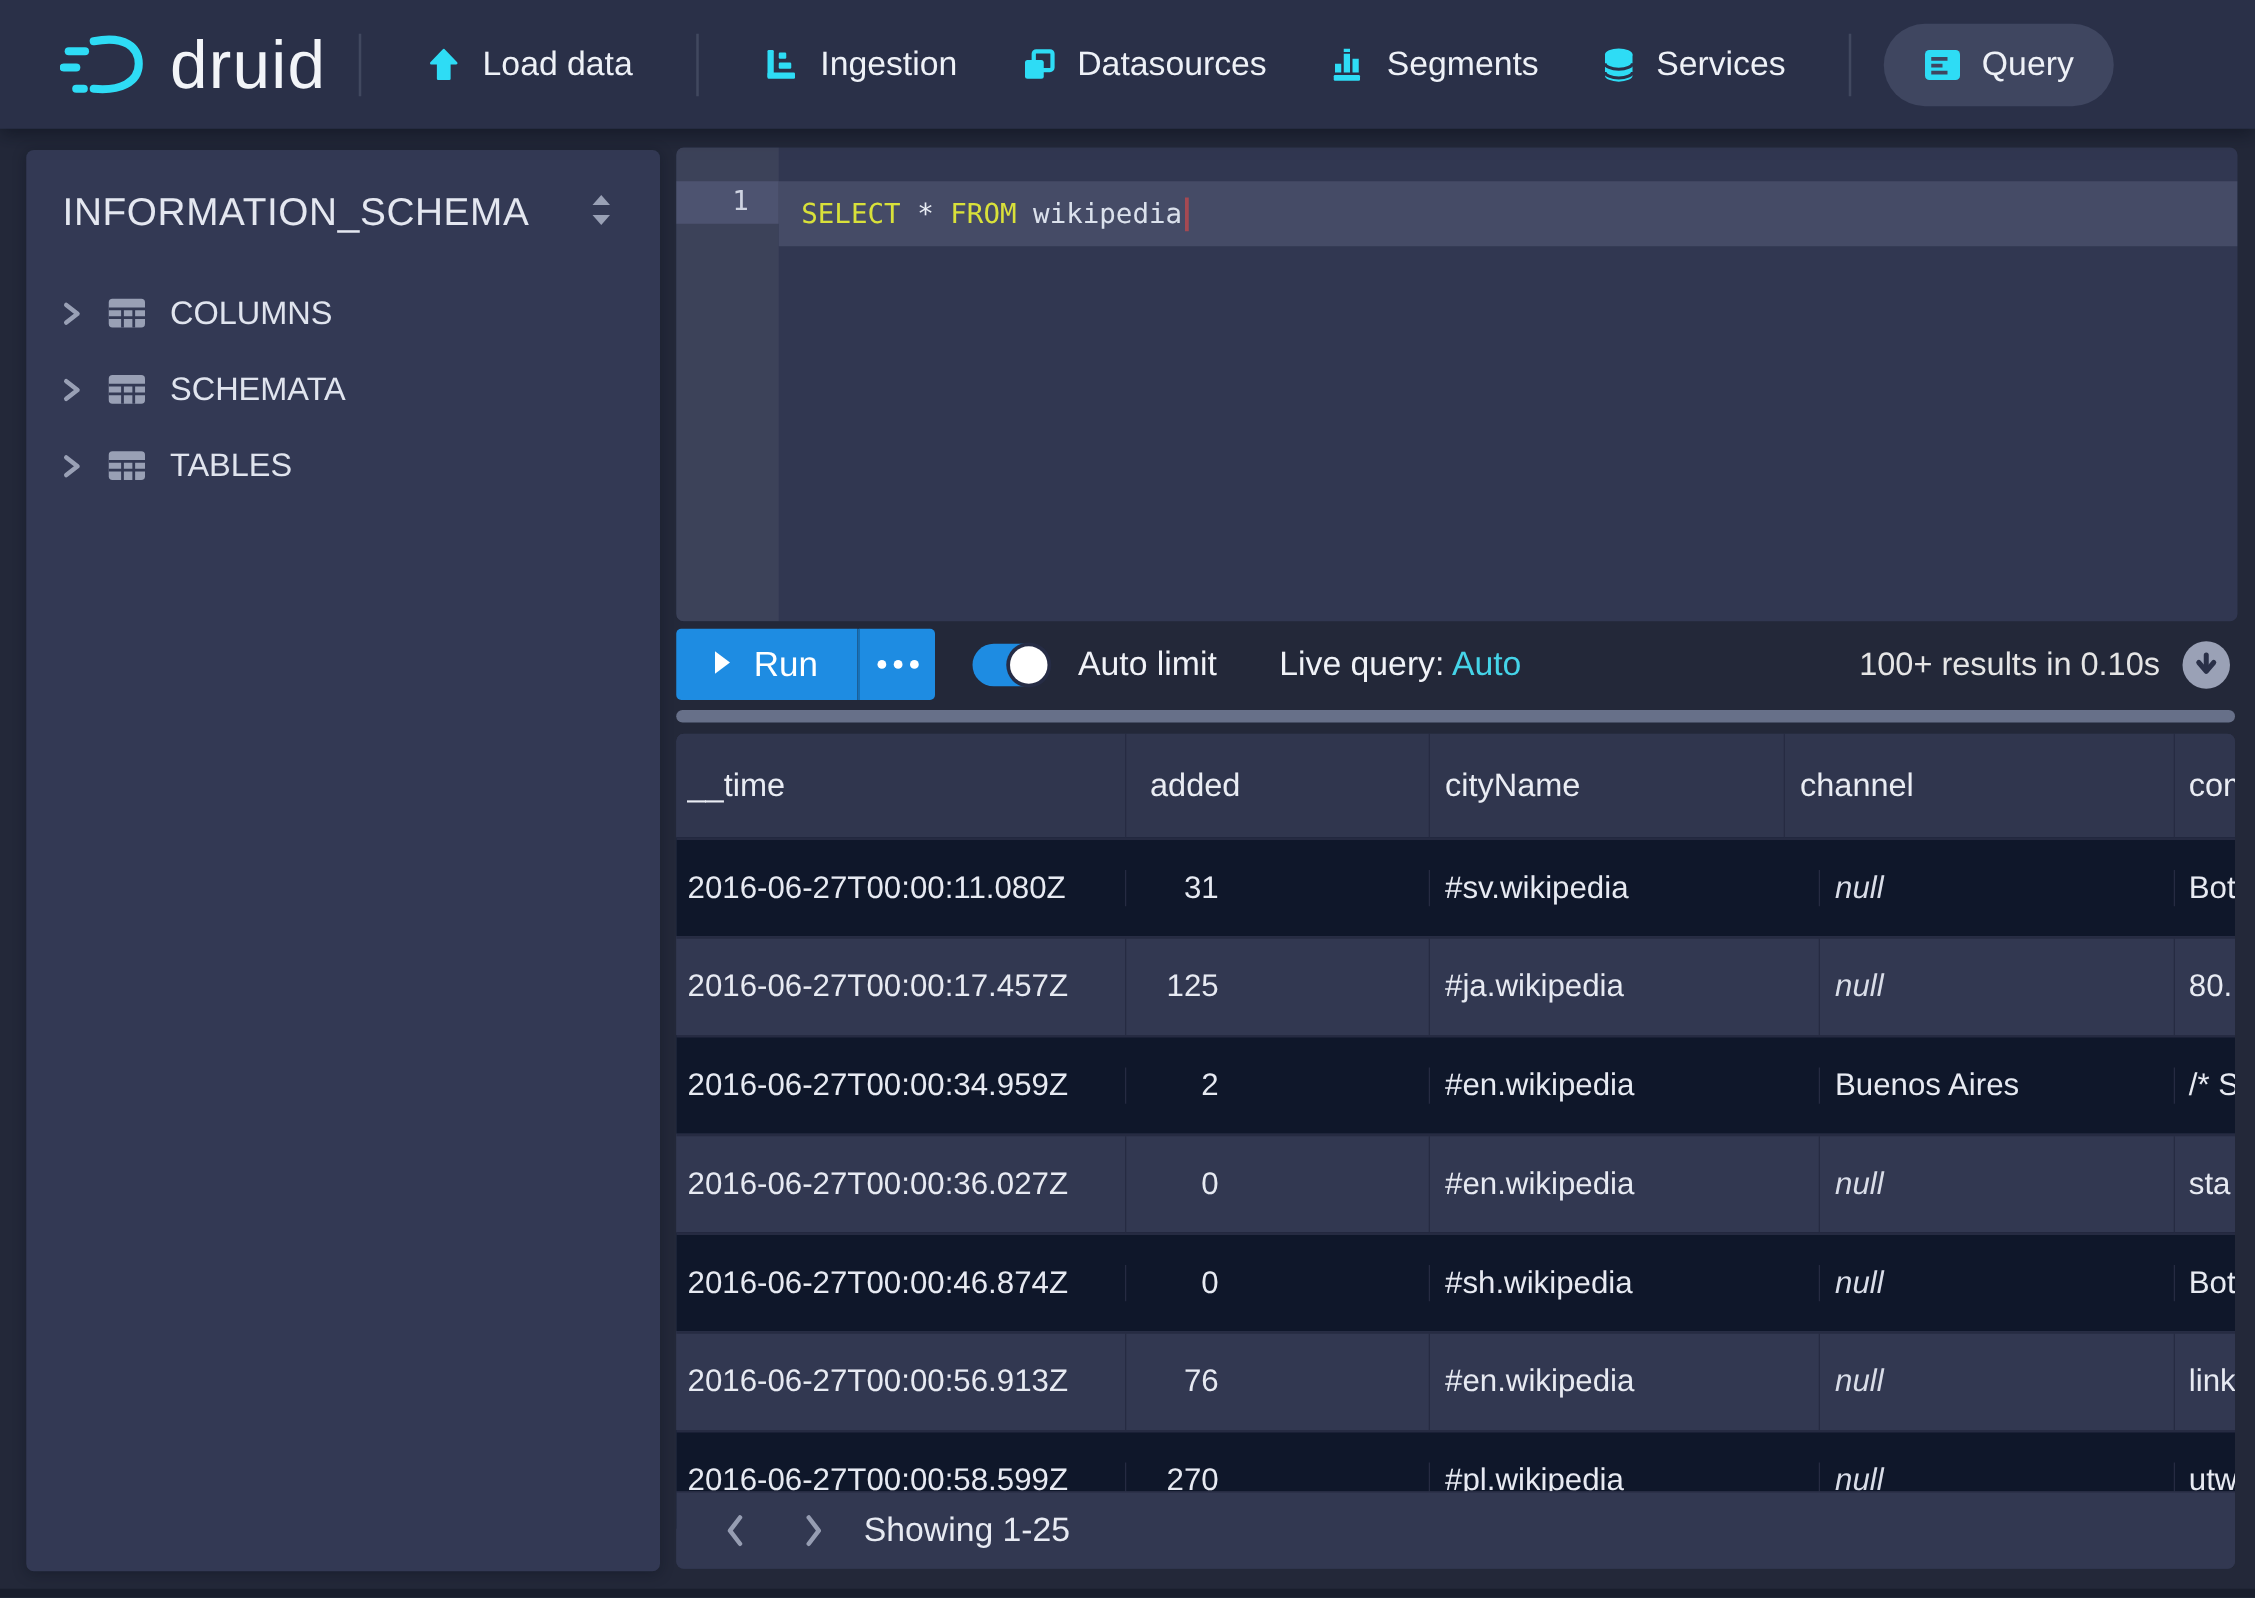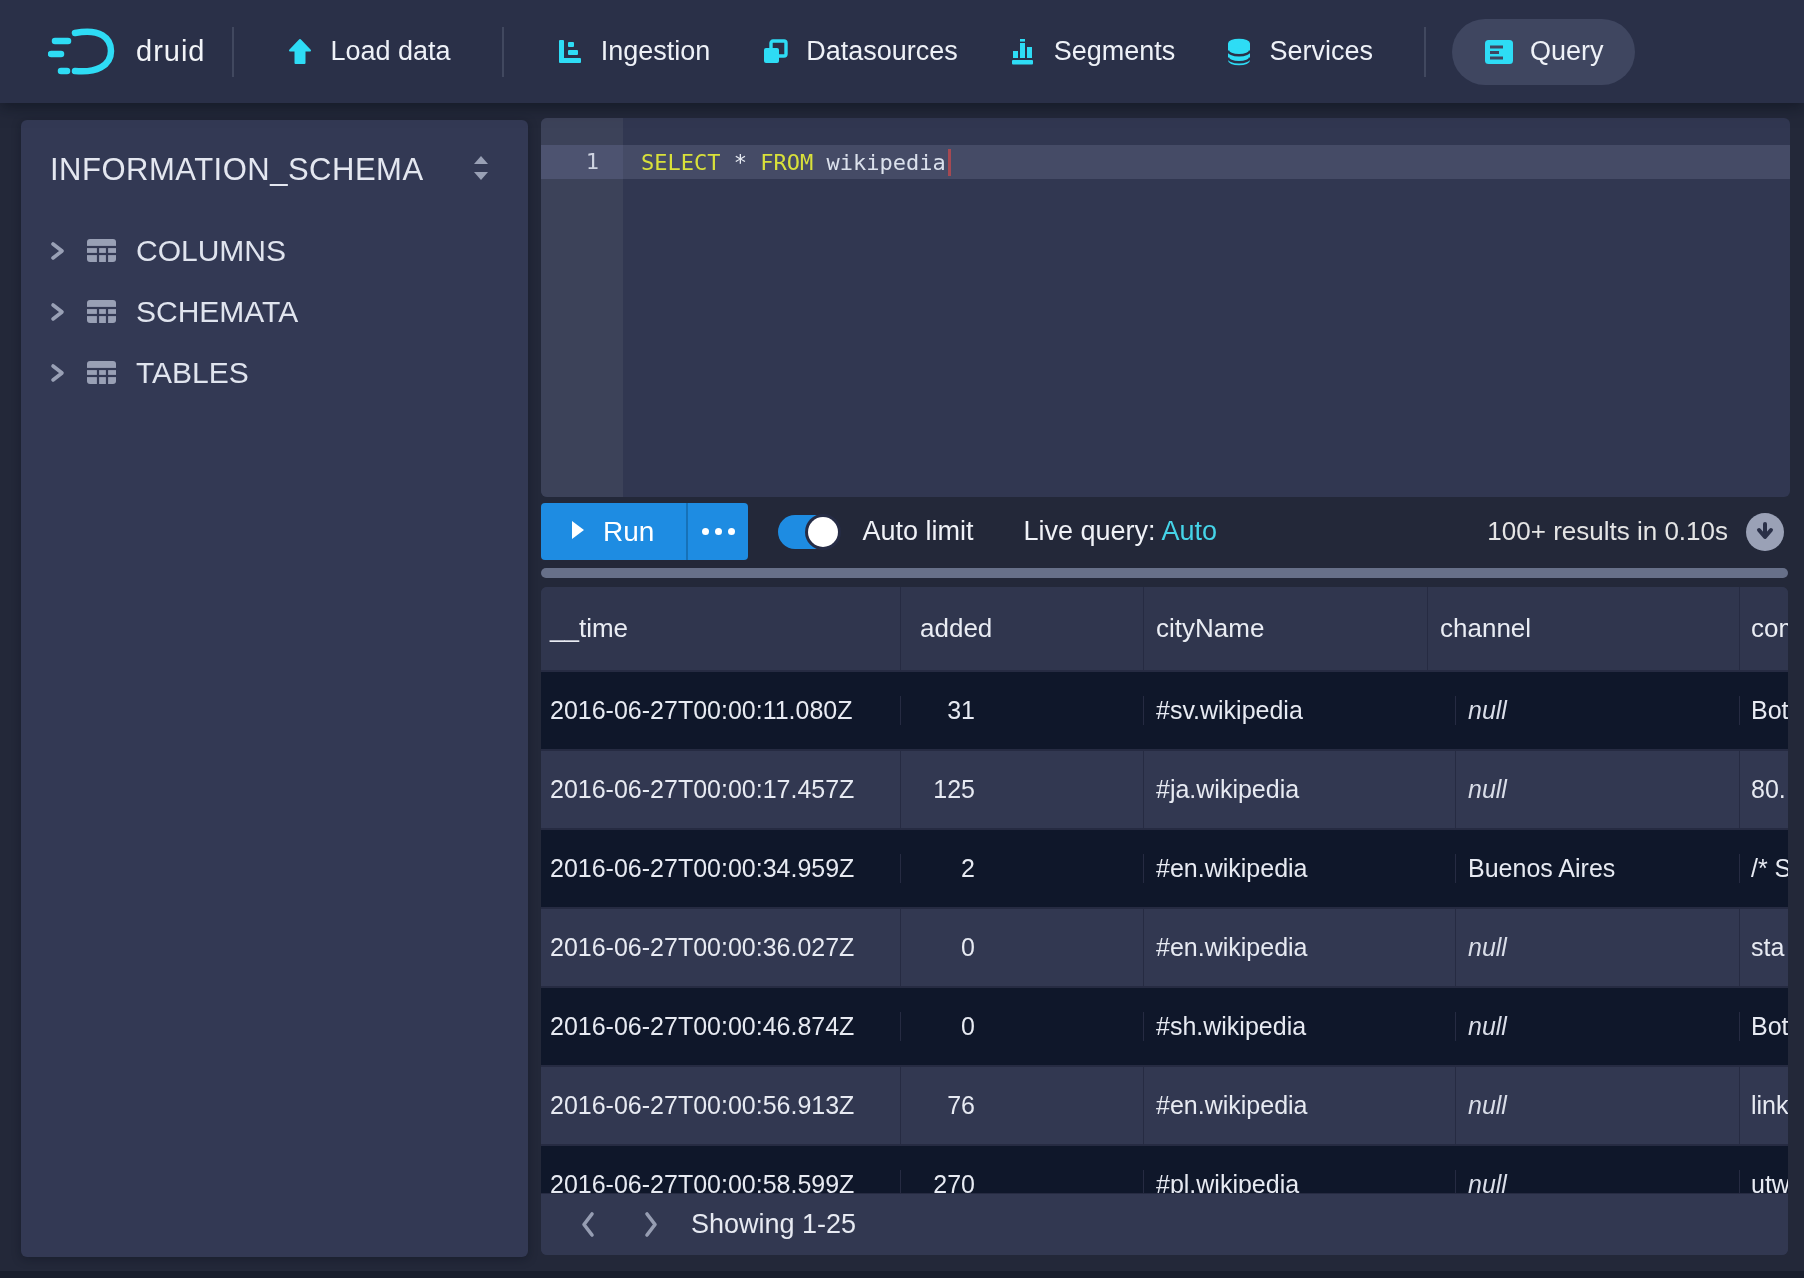--- a/index.html
+++ b/index.html
@@ -4,47 +4,47 @@
 <style>
   html,body{margin:0;padding:0;background:#232839;}
   #app{position:relative;width:1804px;height:1278px;background:#232839;overflow:hidden;
        font-family:"Liberation Sans","DejaVu Sans",sans-serif;-webkit-font-smoothing:antialiased;}
 
   
   .nav{position:absolute;left:0;top:0;width:1804px;height:103px;background:#2a3048;
        display:flex;align-items:center;padding:0 30px 0 48px;box-sizing:border-box;
        box-shadow:0 4px 14px rgba(10,14,26,.55);z-index:5;}
   .brand{display:flex;align-items:center;gap:18px;}
-  .brand-text{font-size:29px;color:#f2f4f8;letter-spacing:1px;}
+  .brand-text{font-size:54px;color:#f2f4f8;letter-spacing:1px;}
   .nav-sep{width:2px;height:50px;background:#41485f;margin:0 26px;flex:none;}
   .nav-items{display:flex;align-items:center;height:100%;}
   .nav-item{display:flex;align-items:center;gap:16px;padding:0 25px;height:66px;
             color:#eef1f7;font-size:27px;cursor:pointer;border-radius:33px;flex:none;}
   .nav-item.active{background:#3f4660;padding:0 32px;}
   .nicon{display:flex;align-items:center;}
   .nicon svg{display:block;}
 
   
   .sidebar{position:absolute;left:21px;top:120px;width:507px;height:1137px;background:#333954;
            border-radius:6px;box-shadow:0 2px 10px rgba(10,14,26,.35);}
   .sidebar-header{display:flex;align-items:center;justify-content:space-between;
                   padding:32px 36px 26px 29px;}
   .sidebar-title{font-size:31px;color:#e4e7f0;letter-spacing:.5px;cursor:pointer;}
   .tree{padding-top:6px;}
   .tree-item{display:flex;align-items:center;height:61px;padding-left:26px;gap:19px;
-             color:#e0e4ee;font-size:30px;cursor:pointer;}
+             color:#e0e4ee;font-size:26px;cursor:pointer;}
   .tree-item .ticon{display:flex;align-items:center;}
 
   
   .editor{position:absolute;left:541px;top:118px;width:1249px;height:379px;background:#313751;
           border-radius:6px;overflow:hidden;cursor:text;}
   .gutter{position:absolute;left:0;top:0;width:82px;height:100%;background:#3c4259;}
   .gutter-line{margin-top:27px;height:34px;line-height:34px;text-align:right;padding-right:24px;
                color:#ced3e1;font-family:"DejaVu Sans Mono",monospace;font-size:22px;background:#4d5370;}
-  .active-line{position:absolute;left:82px;top:27px;right:0;height:34px;background:#454b66;
+  .active-line{position:absolute;left:82px;top:27px;right:0;height:52px;background:#454b66;
                display:flex;align-items:center;padding-left:18px;white-space:pre;
                font-family:"DejaVu Sans Mono",monospace;font-size:22px;}
   .tok-keyword{color:#d9e13a;} .tok-plain{color:#e9edf4;} .tok-ident{color:#dbe1ec;}
   .cursor{display:inline-block;width:3px;height:27px;background:#a64952;margin-left:2px;}
 
   
   .toolbar{position:absolute;left:541px;top:503px;width:1249px;height:57px;
            display:flex;align-items:center;}
   .btn-group{display:flex;height:57px;flex:none;}
   .run-btn{display:flex;align-items:center;gap:17px;background:#1e8ce2;color:#fff;font-size:28px;

